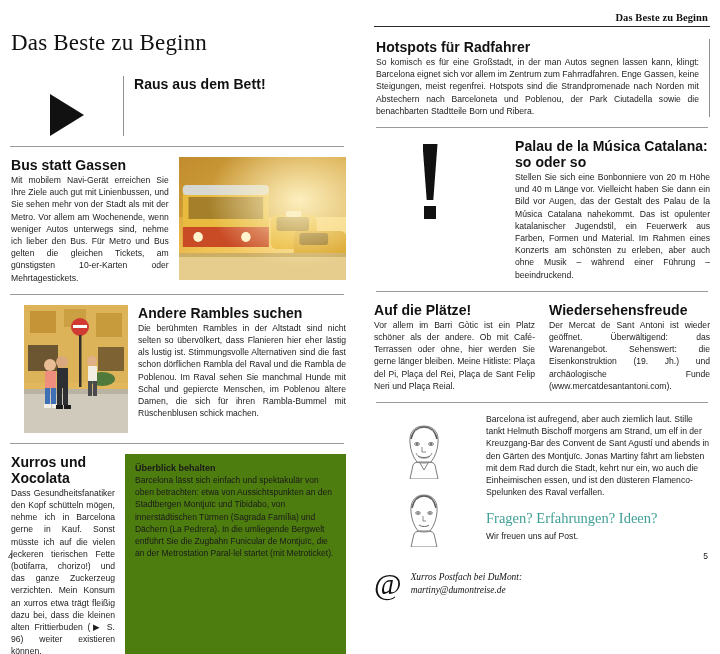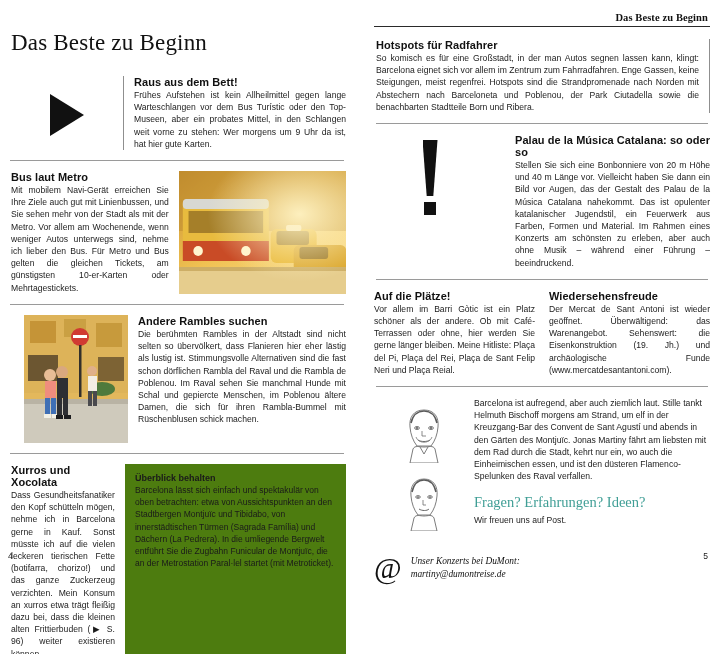--- a/index.html
+++ b/index.html
@@ -46,21 +46,21 @@
     font-family: "Liberation Serif", serif;
     font-size: 23px;
     font-weight: normal;
     letter-spacing: 0.2px;
     color: #111;
     margin: 12px 0 20px 3px;
   }
 
   
   h3.sec-title {
-    font-size: 11px;
+    font-size: 14px;
     font-weight: bold;
     color: #111;
     margin-bottom: 1px;
     letter-spacing: 0.05px;
   }
   p.body {
     font-size: 8.6px;
     line-height: 1.42;
     text-align: justify;
     color: #1b1b1b;
@@ -150,21 +150,21 @@
     background: #111;
     clip-path: polygon(0% 0%, 100% 0%, 72% 100%, 28% 100%);
   }
   .excl-dot { width: 12px; height: 13px; background: #111; margin-top: 6px; }
   .palau-text { flex: 1; }
 
   .two-col { display: flex; gap: 14px; }
   .two-col > div { flex: 1; }
 
   
-  .authors-block { display: flex; margin-top: 8px; }
+  .authors-block { display: flex; gap: 12px; margin-top: 8px; }
   .portraits { width: 100px; padding-top: 4px; }
   .portrait { width: 62px; height: 62px; margin: 0 auto 6px auto; display: block; }
   .authors-text { flex: 1; }
   .authors-text p.body { text-align: left; }
 
   .cta {
     font-family: "Liberation Serif", serif;
     font-size: 14.5px;
     color: #3f9e95;
     margin: 12px 0 3px 0;
@@ -195,29 +195,28 @@
 
     <div class="page-title">Das Beste zu Beginn</div>
 
     <div class="intro-block">
       <div class="play-wrap">
         <div class="play-tri"></div>
       </div>
       <div class="vrule"></div>
       <div class="intro-text">
         <h3 class="sec-title">Raus aus dem Bett!</h3>
-        <p class="body">Frühes Aufstehen ist kein Allheilmittel gegen lange Warteschlangen vor dem Bus Turístic oder den Top-Museen, aber ein probates Mittel, in den Schlangen weit vorne zu stehen: Wer morgens um 9 Uhr da ist, hat hier gute Karten.</p>
       </div>
     </div>
 
     <div class="hr-thin wide"></div>
 
     <div class="bus-block">
       <div class="bus-text">
-        <h3 class="sec-title">Bus laut Metro</h3>
+        <h3 class="sec-title">Bus statt Gassen</h3>
         <p class="body">Mit mobilem Navi-Gerät erreichen Sie Ihre Ziele auch gut mit Linienbussen, und Sie sehen mehr von der Stadt als mit der Metro. Vor allem am Wochenende, wenn weniger Autos unterwegs sind, nehme ich lieber den Bus. Für Metro und Bus gelten die gleichen Tickets, am günstigsten 10-er-Karten oder Mehrtagestickets.</p>
       </div>
       <svg class="photo photo-bus" viewBox="0 0 175 123" preserveAspectRatio="none">
         <defs>
           <linearGradient id="busbg" x1="0" y1="0" x2="1" y2="1">
             <stop offset="0%" stop-color="#c9922f"></stop>
             <stop offset="45%" stop-color="#f0c152"></stop>
             <stop offset="100%" stop-color="#fbe39a"></stop>
           </linearGradient>
           <radialGradient id="sunflare" cx="0.72" cy="0.35" r="0.55">
@@ -381,21 +380,21 @@
       <div class="authors-text">
         <p class="body">Barcelona ist aufregend, aber auch ziemlich laut. Stille tankt Helmuth Bischoff morgens am Strand, um elf in der Kreuzgang-Bar des Convent de Sant Agustí und abends in den Gärten des Montjuïc. Jonas Martiny fährt am liebsten mit dem Rad durch die Stadt, kehrt nur ein, wo auch die Einheimischen essen, und ist den düsteren Flamenco-Spelunken des Raval verfallen.</p>
         <div class="cta">Fragen? Erfahrungen? Ideen?</div>
         <p class="body cta-sub left-align">Wir freuen uns auf Post.</p>
       </div>
     </div>
 
     <div class="postbox">
       <div class="at-sign">@</div>
       <div class="postbox-text">
-        <div>Unser Konzerts bei DuMont:</div>
+        <div>Xurros Postfach bei DuMont:</div>
         <div>martiny@dumontreise.de</div>
       </div>
     </div>
 
     <div class="folio folio-right">5</div>
   </div>
 
 </div>
 
 </body></html>

